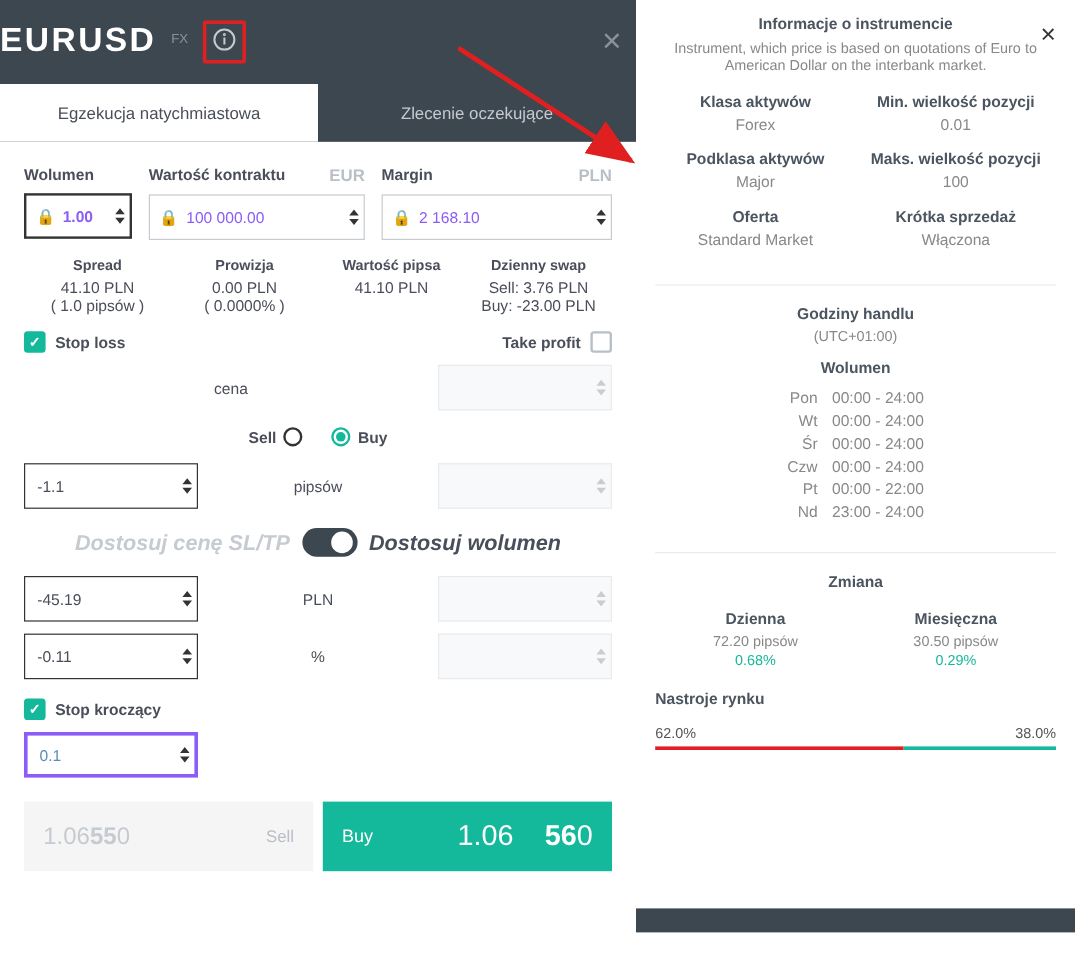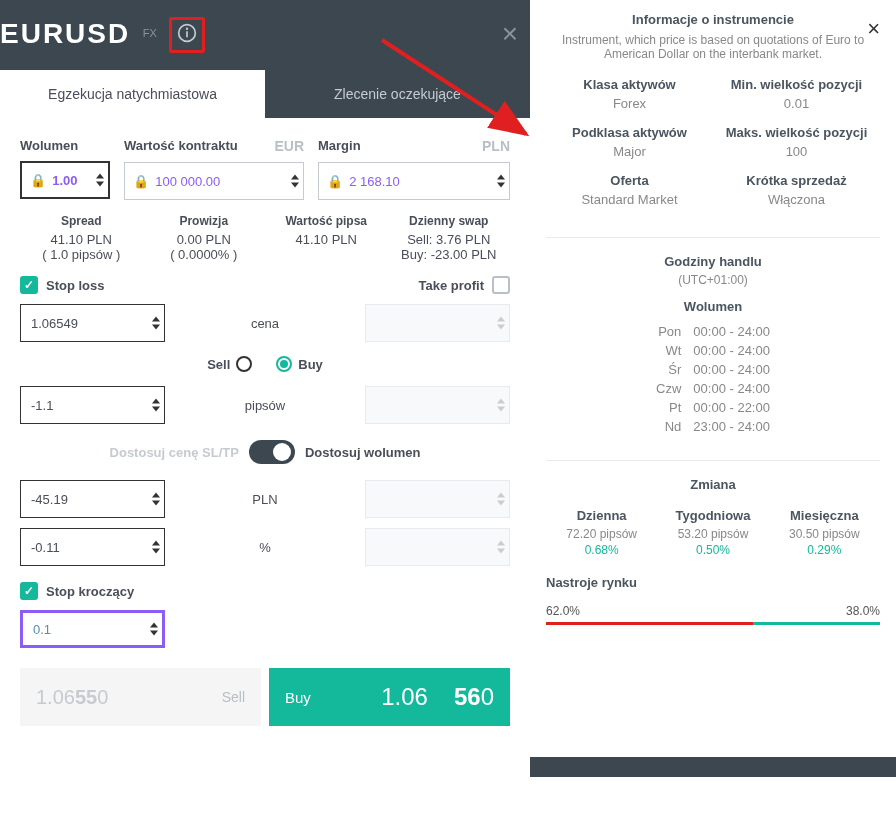--- a/index.html
+++ b/index.html
@@ -60,21 +60,21 @@
     .middle-label { flex: 1; text-align: center; font-size: 13px; color: #4a4e5a; }
     
     .radio-row { display: flex; align-items: center; justify-content: center; margin: 14px 0; }
     .radio-option { display: flex; align-items: center; margin: 0 12px; cursor: pointer; }
     .radio { width: 16px; height: 16px; border: 2px solid #333; border-radius: 50%; margin-right: 6px; display: flex; align-items: center; justify-content: center; }
     .radio.checked { border-color: #14b89b; }
     .radio.checked::after { content: ''; width: 8px; height: 8px; background: #14b89b; border-radius: 50%; }
     .radio-label { font-size: 13px; font-weight: bold; color: #4a4e5a; }
     
     .toggle-row { display: flex; align-items: center; justify-content: center; margin: 16px 0; gap: 10px; }
-    .toggle-label { font-size: 13px; font-weight: bold; }
+    .toggle-label { font-size: 18px; font-weight: bold; font-style: italic; }
     .toggle-label.inactive { color: #c5cbd0; }
     .toggle-label.active { color: #4a4e5a; }
     .toggle { width: 46px; height: 24px; background: #3d4750; border-radius: 12px; position: relative; cursor: pointer; }
     .toggle::after { content: ''; position: absolute; width: 18px; height: 18px; background: #fff; border-radius: 50%; top: 3px; right: 4px; }
     
     .action-row { display: flex; gap: 8px; margin-top: 20px; }
     .sell-btn { flex: 1; height: 58px; background: #f5f5f5; border: none; display: flex; align-items: center; justify-content: space-between; padding: 0 16px; cursor: pointer; }
     .sell-price { color: #c5cbd0; font-size: 20px; }
     .sell-price .bold { font-weight: bold; }
     .sell-label { color: #b8bfc5; font-size: 14px; }
@@ -220,27 +220,20 @@
         <span class="checkbox"></span>
         <span class="checkbox-label">Stop loss</span>
       </div>
       <div style="margin-left:auto;display:flex;align-items:center;">
         <span class="checkbox-label">Take profit</span>
         <span class="checkbox tp" style="margin-left:8px;"></span>
       </div>
     </div>
 
     <div class="sl-tp-row">
-      <div class="sl-input">
-        <span class="value">1.06549</span>
-        <span class="spinners">
-            <span class="spinner-up"></span>
-            <span class="spinner-down"></span>
-          </span>
-      </div>
       <div class="middle-label">cena</div>
       <div class="tp-input">
         <span class="spinners disabled">
             <span class="spinner-up"></span>
             <span class="spinner-down"></span>
           </span>
       </div>
     </div>
 
     <div class="radio-row">
@@ -415,25 +408,20 @@
     <div class="section-divider" style="margin-top:24px;"></div>
 
     <div class="change-title">Zmiana</div>
     <div class="change-grid" id="change-grid">
         <div class="change-item">
           <div class="change-period">Dzienna</div>
           <div class="change-pips">72.20 pipsów</div>
           <div class="change-pct">0.68%</div>
         </div>
         <div class="change-item">
-          <div class="change-period">Tygodniowa</div>
-          <div class="change-pips">53.20 pipsów</div>
-          <div class="change-pct">0.50%</div>
-        </div>
-        <div class="change-item">
           <div class="change-period">Miesięczna</div>
           <div class="change-pips">30.50 pipsów</div>
           <div class="change-pct">0.29%</div>
         </div>
       </div>
 
     <div class="sentiment-title">Nastroje rynku</div>
     <div class="sentiment-values">
       <span>62.0%</span>
       <span>38.0%</span>

